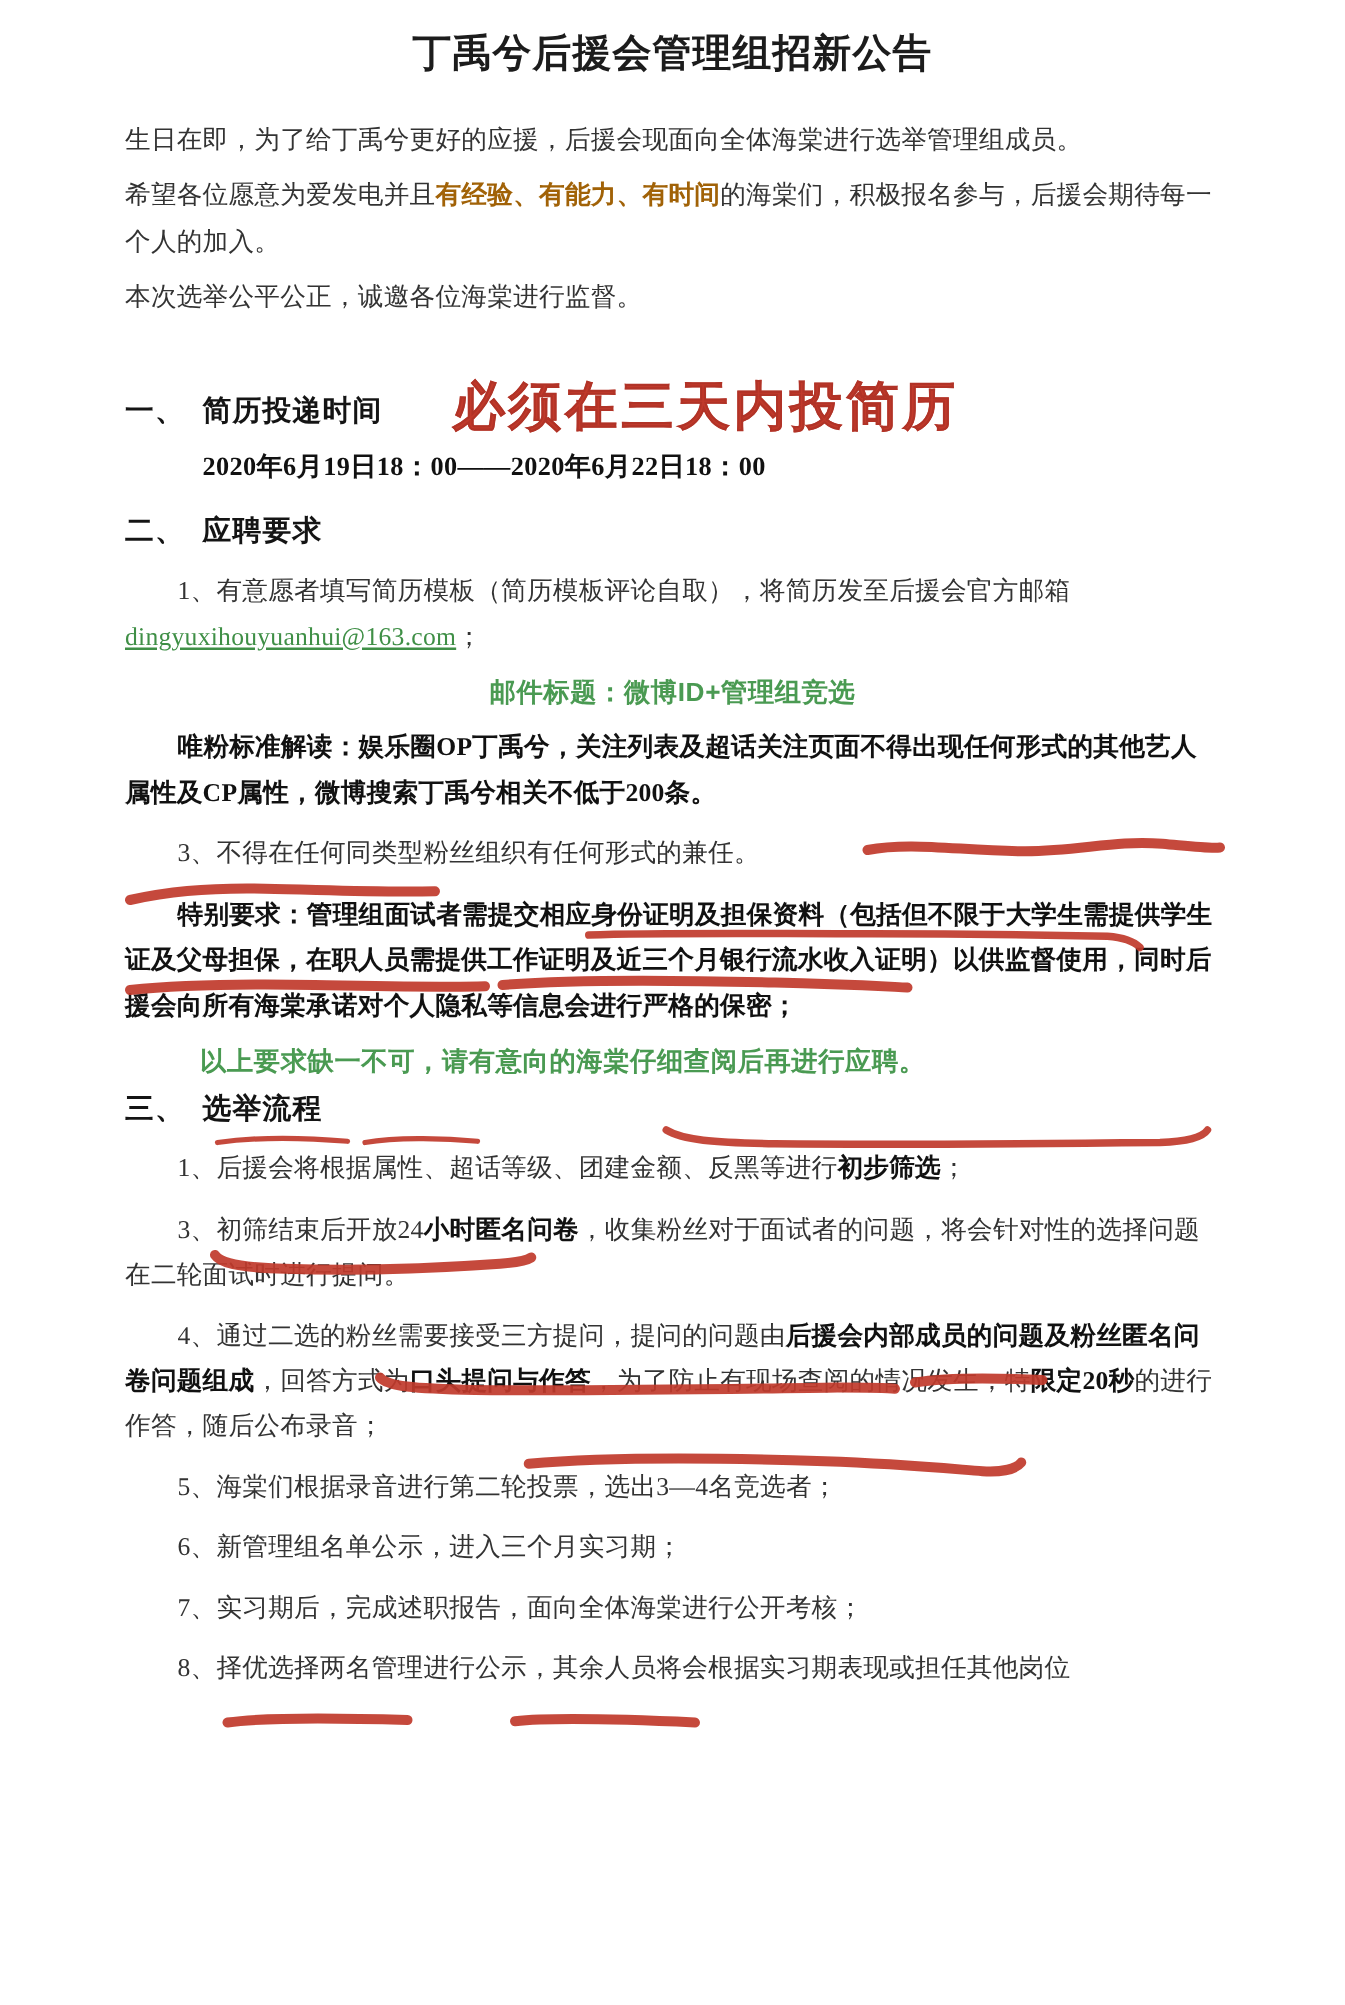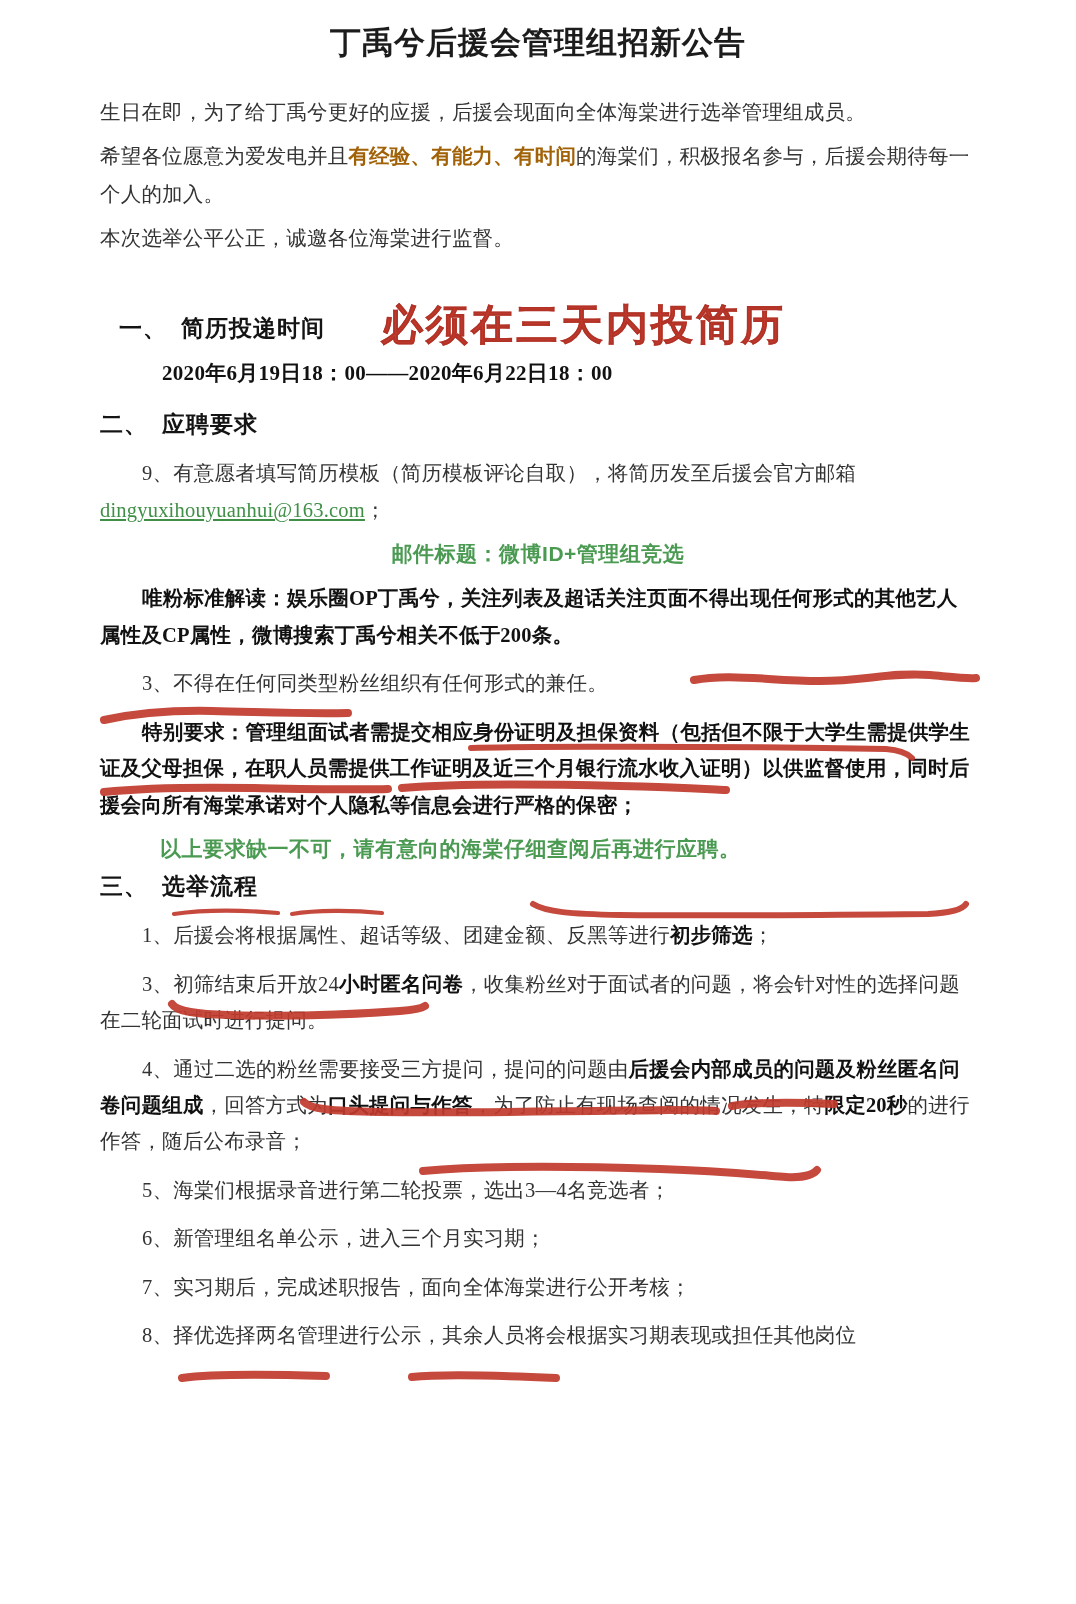--- a/index.html
+++ b/index.html
@@ -138,31 +138,31 @@
 <div class="page">
 
   <div class="doc-title">丁禹兮后援会管理组招新公告</div>
 
   <div class="intro">
     <p>生日在即，为了给丁禹兮更好的应援，后援会现面向全体海棠进行选举管理组成员。</p>
     <p>希望各位愿意为爱发电并且<b>有经验、有能力、有时间</b>的海棠们，积极报名参与，后援会期待每一个人的加入。</p>
     <p>本次选举公平公正，诚邀各位海棠进行监督。</p>
   </div>
 
-  <div class="head-row" style="margin-top:56px;margin-left:19px;">
+  <div class="head-row" style="margin-top:56px;">
     <span class="sec-head"><span class="num">一、</span><span>简历投递时间</span></span>
     <span class="hand-note">必须在三天内投简历</span>
   </div>
   <div class="date-line">2020年6月19日18：00——2020年6月22日18：00</div>
 
   <div class="head-row tight" style="margin-top:22px;">
     <span class="sec-head"><span class="num">二、</span><span>应聘要求</span></span>
   </div>
 
-  <div class="item"><span>9、有意愿者填写简历模板（简历模板评论自取），将简历发至后援会官方邮箱 </span><span class="email">dingyuxihouyuanhui@163.com</span><span>；</span></div>
+  <div class="item"><span>1、有意愿者填写简历模板（简历模板评论自取），将简历发至后援会官方邮箱 </span><span class="email">dingyuxihouyuanhui@163.com</span><span>；</span></div>
 
   <div class="green-line">邮件标题：微博ID+管理组竞选</div>
 
 
   <div class="item"><b>唯粉标准解读：娱乐圈OP丁禹兮，关注列表及超话关注页面不得出现任何形式的其他艺人属性及CP属性，微博搜索丁禹兮相关不低于200条。</b></div>
 
   <div class="item">3、不得在任何同类型粉丝组织有任何形式的兼任。</div>
 
   <div class="item"><b>特别要求：管理组面试者需提交相应身份证明及担保资料（包括但不限于大学生需提供学生证及父母担保，在职人员需提供工作证明及近三个月银行流水收入证明）以供监督使用，同时后援会向所有海棠承诺对个人隐私等信息会进行严格的保密；</b></div>
 

